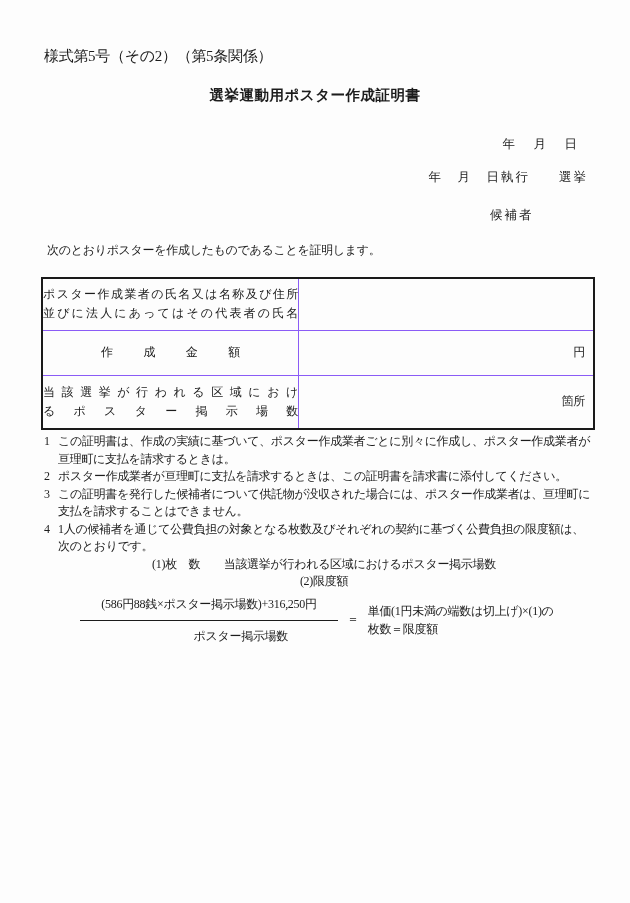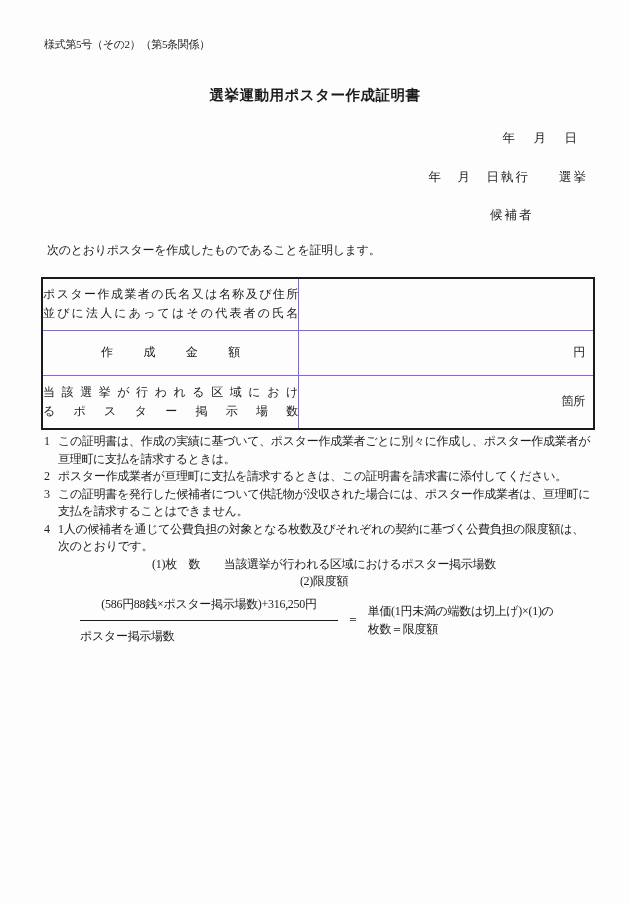--- a/index.html
+++ b/index.html
@@ -10,30 +10,30 @@
   }
   .page{
     position:relative;
     width:630px;height:903px;
     background:#fdfdfd;
     margin:0 auto;
     overflow:hidden;
     letter-spacing:-0.3px;
   }
   .form-number{
-    position:absolute;left:44px;top:37px;
-    font-size:11px;
+    position:absolute;left:44px;top:47px;
+    font-size:15px;
   }
   .doc-title{
     position:absolute;left:0;top:86px;width:630px;
     text-align:center;font-size:14.5px;font-weight:bold;
     letter-spacing:0.5px;margin:0;
   }
   .date-line{
-    position:absolute;top:130px;right:50px;
+    position:absolute;top:136px;right:50px;
     font-size:12.5px;letter-spacing:3px;
   }
   .election-line{
     position:absolute;top:169px;right:42px;
     font-size:12.5px;letter-spacing:2px;
   }
   .candidate{
     position:absolute;top:207px;left:443px;
     font-size:12.5px;letter-spacing:2px;margin-left:47px;
   }
@@ -95,21 +95,21 @@
   }
   .frac{width:258px;flex:none;}
   .frac-num{
     text-align:center;
     white-space:nowrap;
     line-height:17px;
     padding-bottom:7px;
   }
   .frac-den{
     border-top:1px solid #1c1c1c;
-    text-align:left;
+    text-align:right;
     padding-top:7px;
     padding-right:50px;
     line-height:17px;
   }
   .frac-eq{margin:0 9px;flex:none;}
   .frac-result{line-height:18.5px;}
 </style>
 </head>
 <body>
 

